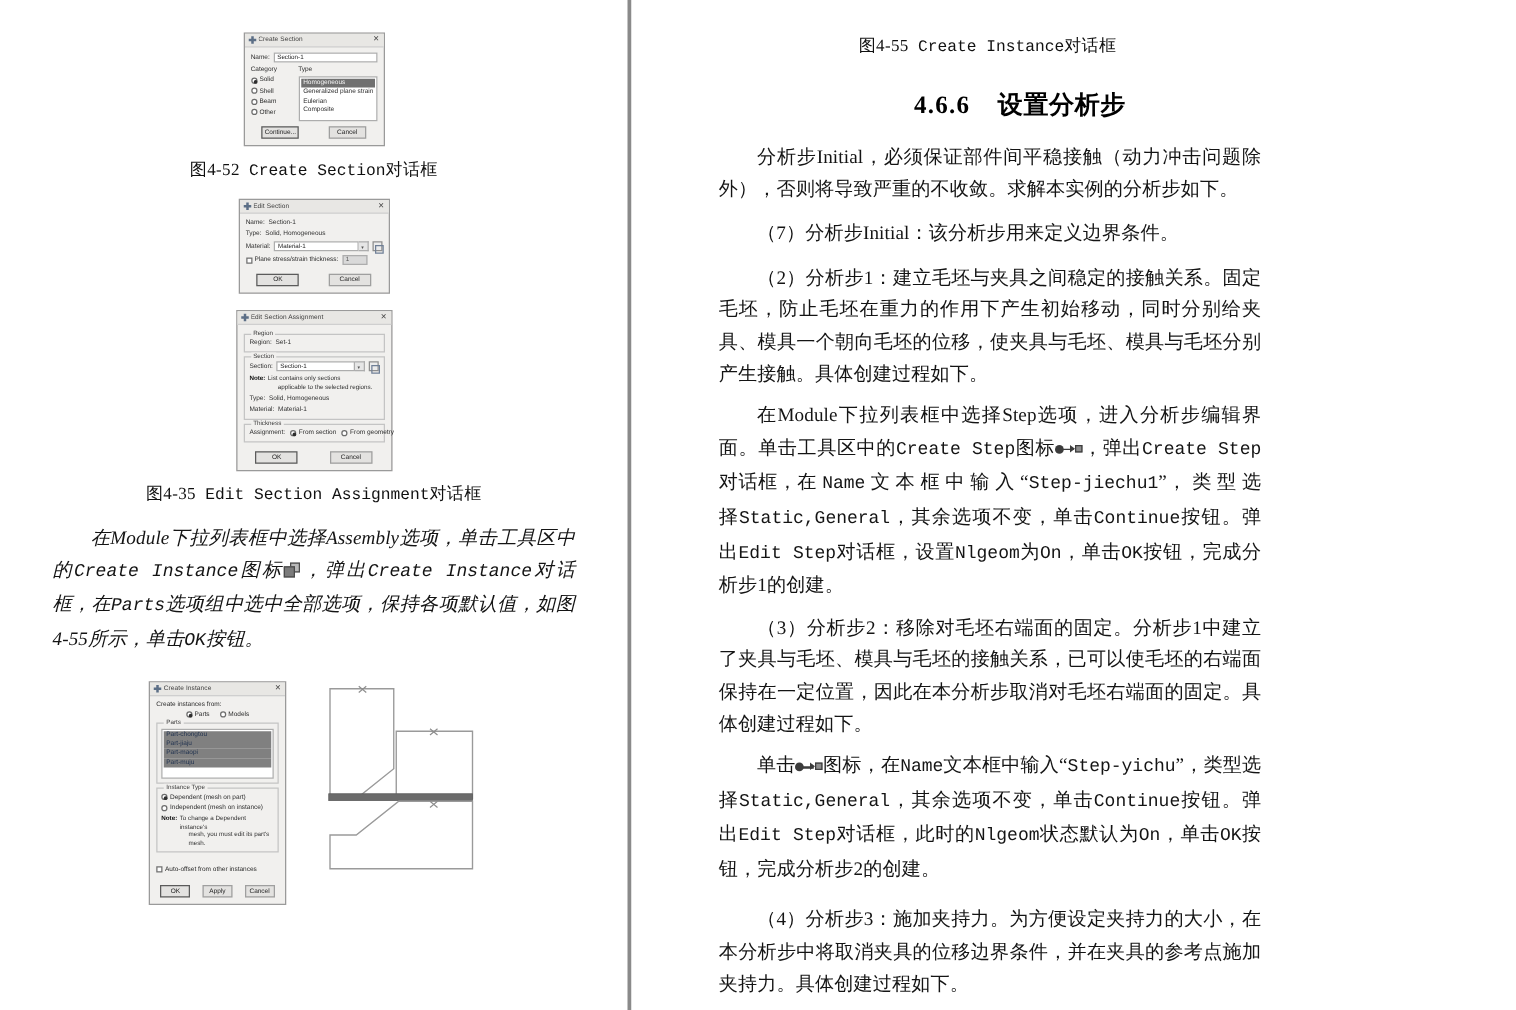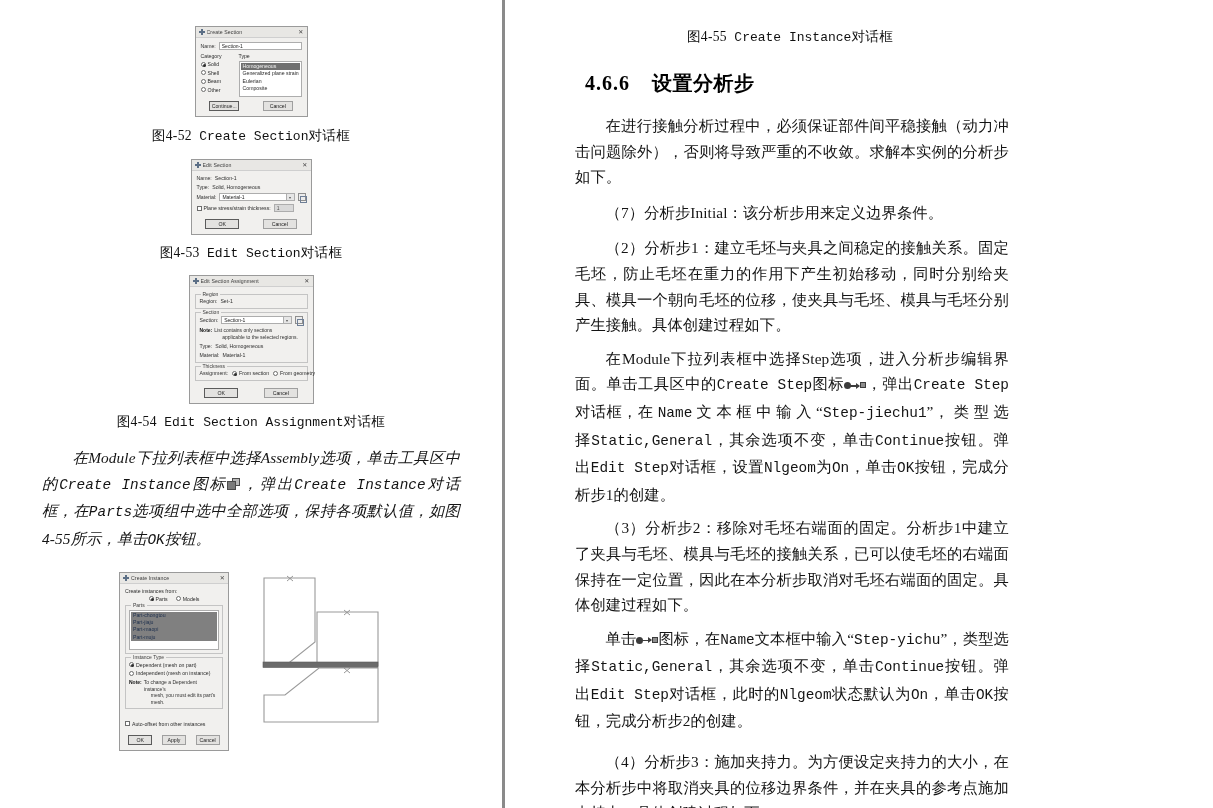--- a/index.html
+++ b/index.html
@@ -237,23 +237,20 @@
             <span class="tf gray" style="max-width:20px;">1</span>
           </div>
           <div class="btnrow">
             <div class="btn def" style="min-width:34px;">OK</div>
             <div class="btn" style="min-width:34px;">Cancel</div>
           </div>
         </div>
       </div>
     </div>
 
-    <div class="caption" style="margin-top:9px;">
-      <span>图4-53</span>&nbsp;&nbsp;<span class="mono">Edit Section</span><span>对话框</span>
-    </div>
 
     <div class="figwrap" style="margin-top:13px;">
       <div class="dlg" style="width:125px;">
         <div class="dlg-title">
           <span class="tico"></span>
           <span class="tlabel">Edit Section Assignment</span>
           <span class="tclose">✕</span>
         </div>
         <div class="dlg-body">
           <div class="grpbox">
@@ -305,21 +302,21 @@
           </div>
           <div class="btnrow">
             <div class="btn def" style="min-width:34px;">OK</div>
             <div class="btn" style="min-width:34px;">Cancel</div>
           </div>
         </div>
       </div>
     </div>
 
     <div class="caption" style="margin-top:9px;">
-      <span>图4-54</span>&nbsp;&nbsp;<span class="mono">Edit Section Assignment</span><span>对话框</span>
+      <span>图4-35</span>&nbsp;&nbsp;<span class="mono">Edit Section Assignment</span><span>对话框</span>
     </div>
 
 
     <div class="para indent" style="margin:14px 42px 0 42px;font-style:italic;">
       <span>在Module下拉列表框中选择Assembly选项，单击工具区中的</span><span class="mono">Create Instance</span><span>图标</span><span class="icon-inline icon-create-instance"><span class="b2"></span><span class="b1"></span></span><span>，弹出</span><span class="mono">Create Instance</span><span>对话框，在</span><span class="mono">Parts</span><span>选项组中选中全部选项，保持各项默认值，如图4-55所示，单击</span><span class="mono">OK</span><span>按钮。</span>
     </div>
 
     <div style="display:flex; justify-content:center; align-items:flex-start; gap:30px; margin-top:18px;">
 
       <div class="dlg" style="width:110px;">
@@ -409,25 +406,25 @@
   </div>
 
   <div class="col-divider"></div>
 
   <div class="col-right">
 
     <div class="caption" style="margin:28px 42px 0 70px;">
       <span>图4-55</span>&nbsp;&nbsp;<span class="mono">Create Instance</span><span>对话框</span>
     </div>
 
-    <div class="heading" style="margin:24px 0 0 80px;">
+    <div class="heading" style="margin:24px 0 0 80px;text-align:center;">
       <span class="num">4.6.6</span><span class="gap"></span><span>设置分析步</span>
     </div>
 
-    <div class="para indent" style="margin:16px 38px 0 70px;">在进行接触分析过程中，必须保证部件间平稳接触（动力冲击问题除外），否则将导致严重的不收敛。求解本实例的分析步如下。</div>
+    <div class="para indent" style="margin:16px 38px 0 70px;">分析步Initial，必须保证部件间平稳接触（动力冲击问题除外），否则将导致严重的不收敛。求解本实例的分析步如下。</div>
 
     <div class="para indent" style="margin:10px 38px 0 70px;">（7）分析步Initial：该分析步用来定义边界条件。</div>
 
     <div class="para indent" style="margin:10px 38px 0 70px;">（2）分析步1：建立毛坯与夹具之间稳定的接触关系。固定毛坯，防止毛坯在重力的作用下产生初始移动，同时分别给夹具、模具一个朝向毛坯的位移，使夹具与毛坯、模具与毛坯分别产生接触。具体创建过程如下。</div>
 
     <div class="para indent" style="margin:8px 38px 0 70px; text-align:justify;">
       <span>在Module下拉列表框中选择Step选项，进入分析步编辑界面。单击工具区中的</span><span class="mono">Create Step</span><span>图标</span><span class="icon-inline icon-create-step"><span class="dot"></span><span class="ln"></span><span class="ar"></span><span class="sq"></span></span><span>，弹出</span><span class="mono">Create Step</span><span>对话框，在 </span><span class="mono">Name</span><span> 文 本 框 中 输 入 “</span><span class="mono">Step-jiechu1</span><span>”， 类 型 选 择</span><span class="mono">Static,General</span><span>，其余选项不变，单击</span><span class="mono">Continue</span><span>按钮。弹出</span><span class="mono">Edit Step</span><span>对话框，设置</span><span class="mono">Nlgeom</span><span>为</span><span class="mono">On</span><span>，单击</span><span class="mono">OK</span><span>按钮，完成分析步1的创建。</span>
     </div>
 
     <div class="para indent" style="margin:8px 38px 0 70px;">（3）分析步2：移除对毛坯右端面的固定。分析步1中建立了夹具与毛坯、模具与毛坯的接触关系，已可以使毛坯的右端面保持在一定位置，因此在本分析步取消对毛坯右端面的固定。具体创建过程如下。</div>

